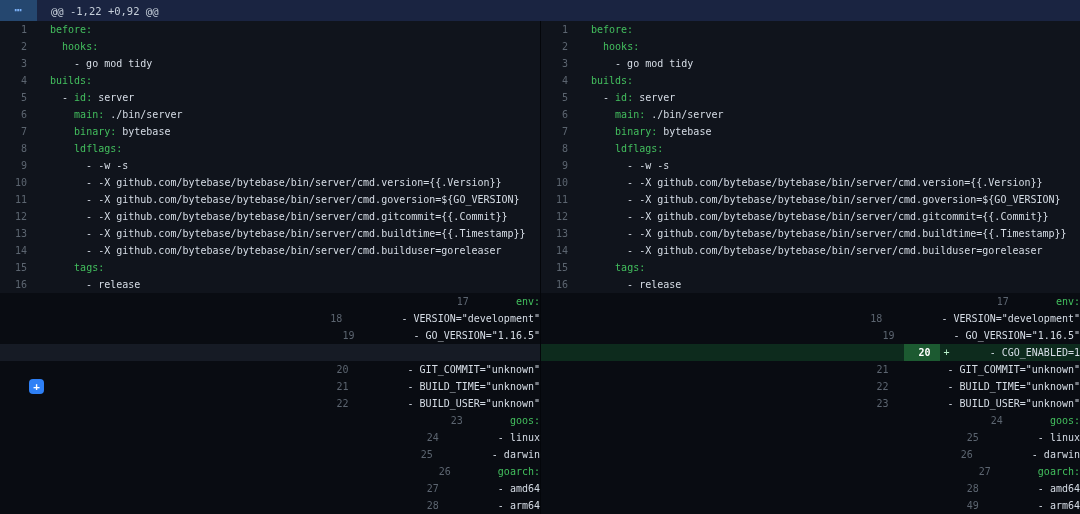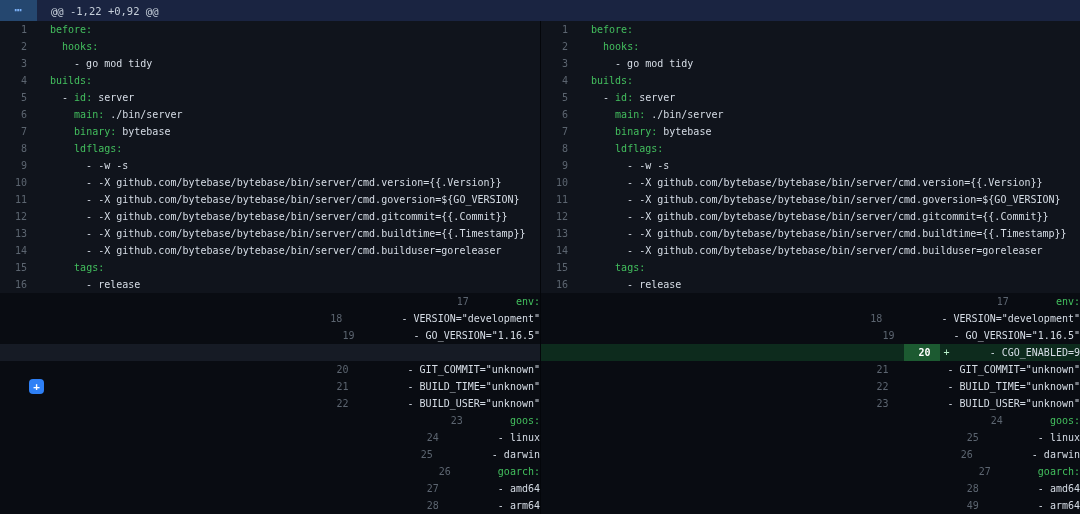--- a/index.html
+++ b/index.html
@@ -316,21 +316,21 @@
         <span class="code"><span class="tok-plain">      - VERSION="development"</span></span>
       </div>
       <div class="row">
         <span class="gutter">19</span>
         <span class="marker"></span>
         <span class="code"><span class="tok-plain">      - GO_VERSION="1.16.5"</span></span>
       </div>
       <div class="row added">
         <span class="gutter">20</span>
         <span class="marker">+</span>
-        <span class="code"><span class="tok-plain">      - CGO_ENABLED=9</span></span>
+        <span class="code"><span class="tok-plain">      - CGO_ENABLED=1</span></span>
       </div>
       <div class="row">
         <span class="gutter">21</span>
         <span class="marker"></span>
         <span class="code"><span class="tok-plain">      - GIT_COMMIT="unknown"</span></span>
       </div>
       <div class="row">
         <span class="gutter">22</span>
         <span class="marker"></span>
         <span class="code"><span class="tok-plain">      - BUILD_TIME="unknown"</span></span>

